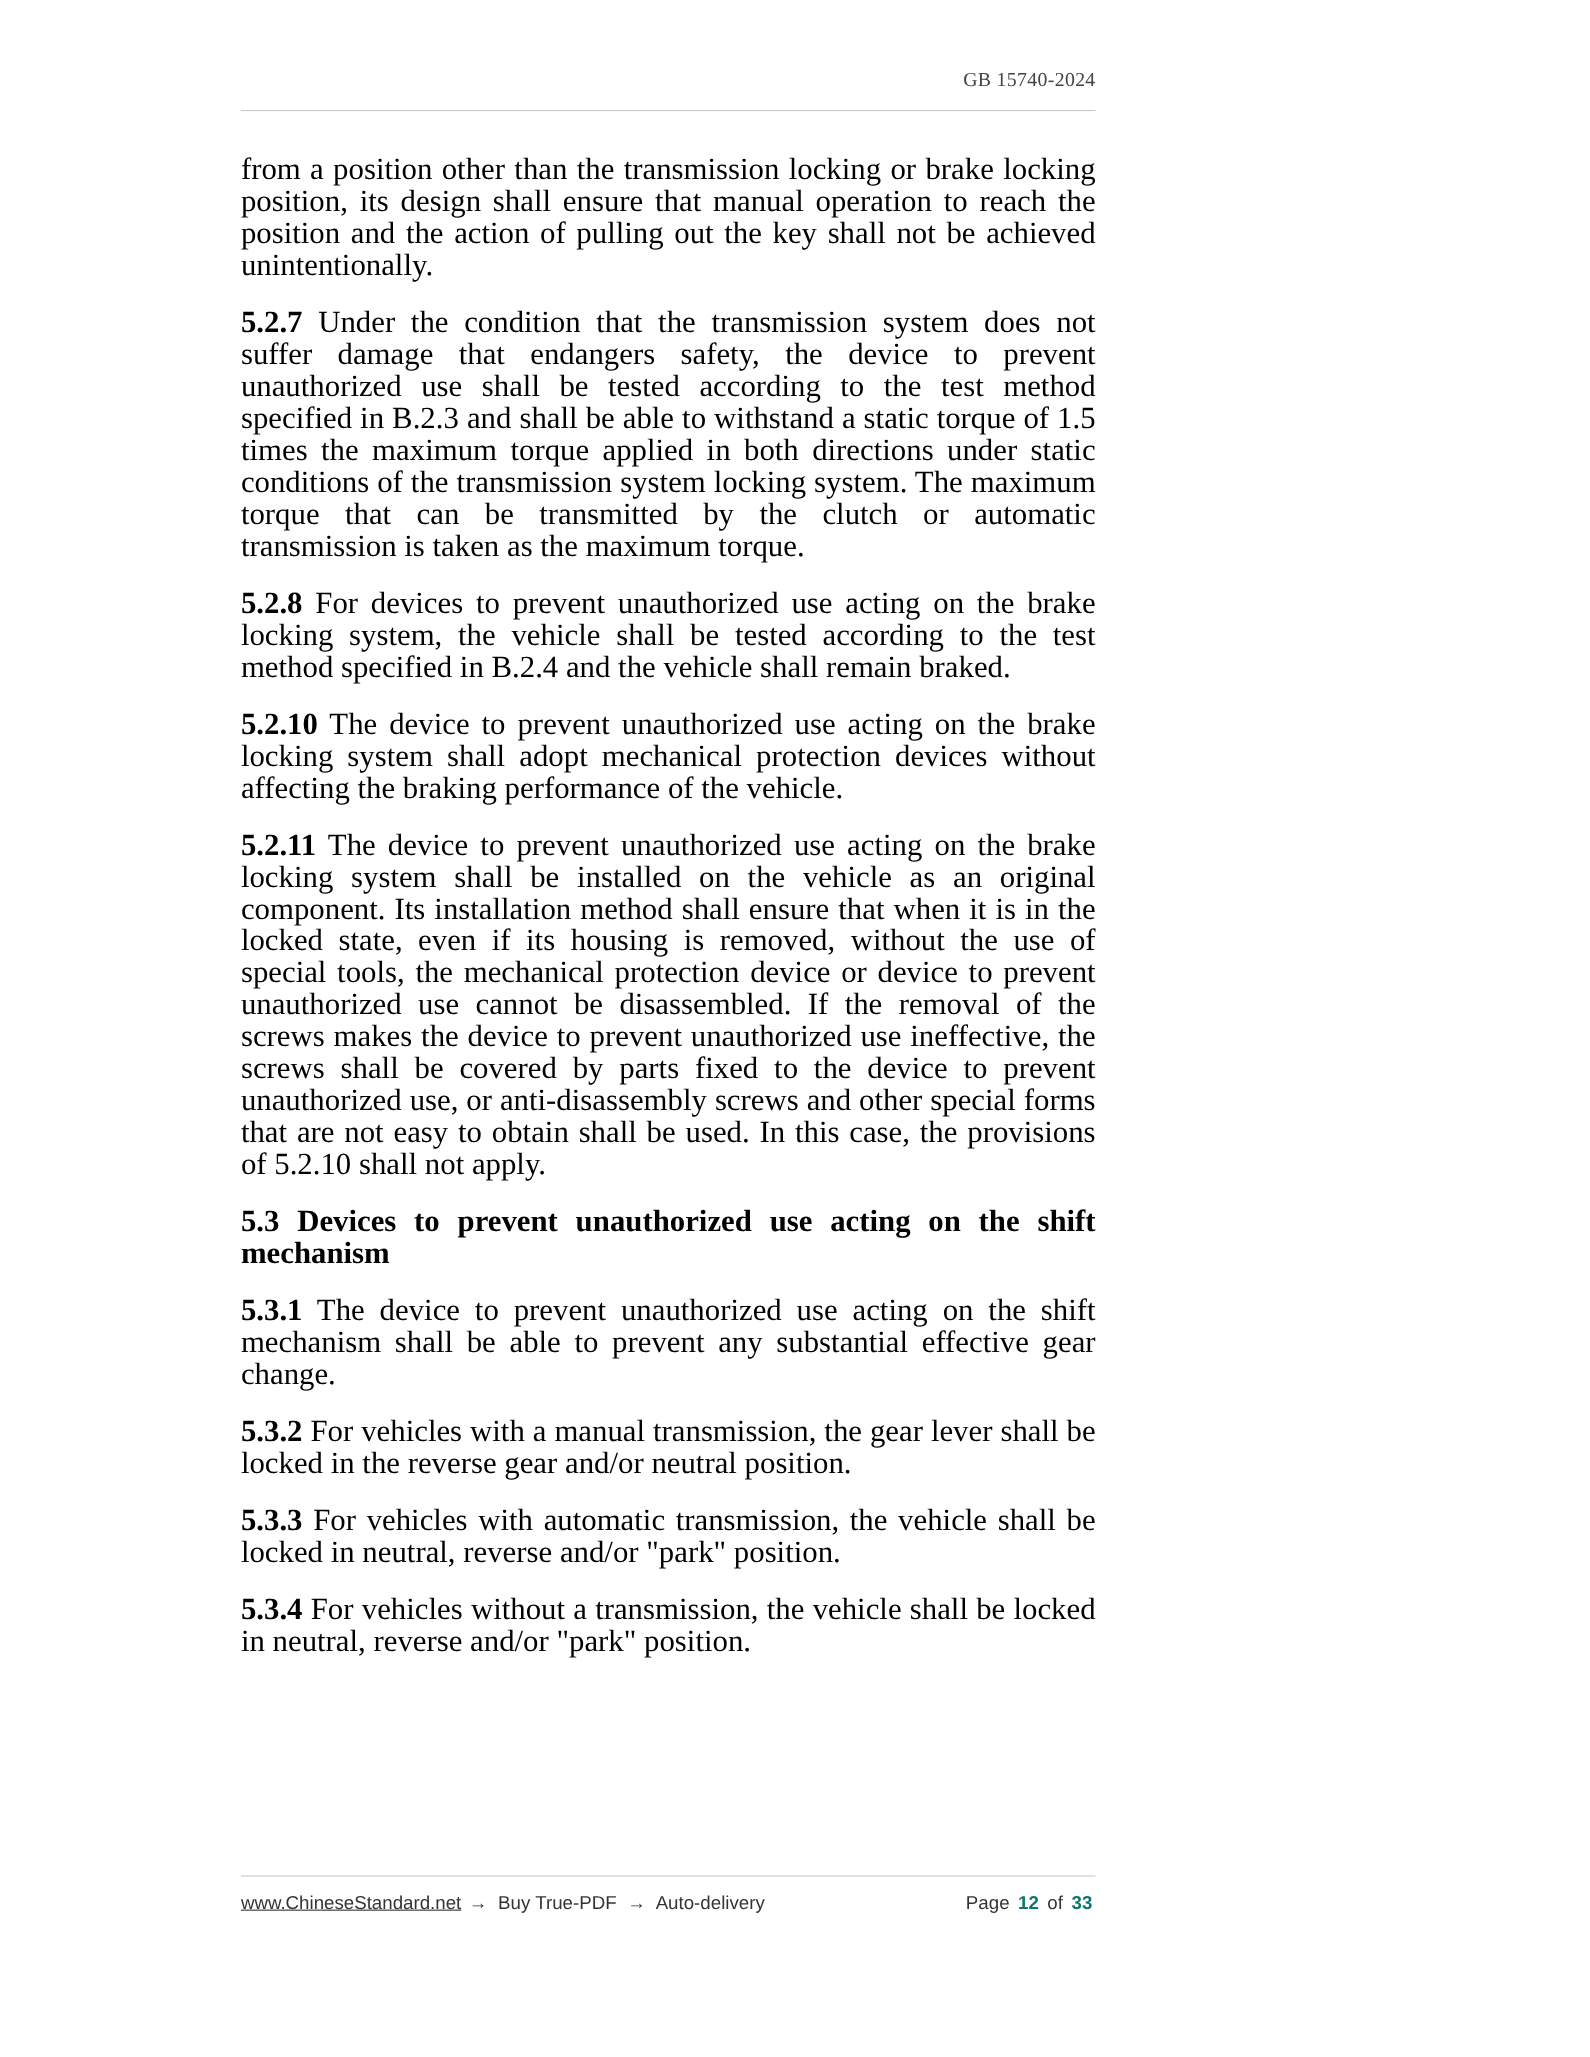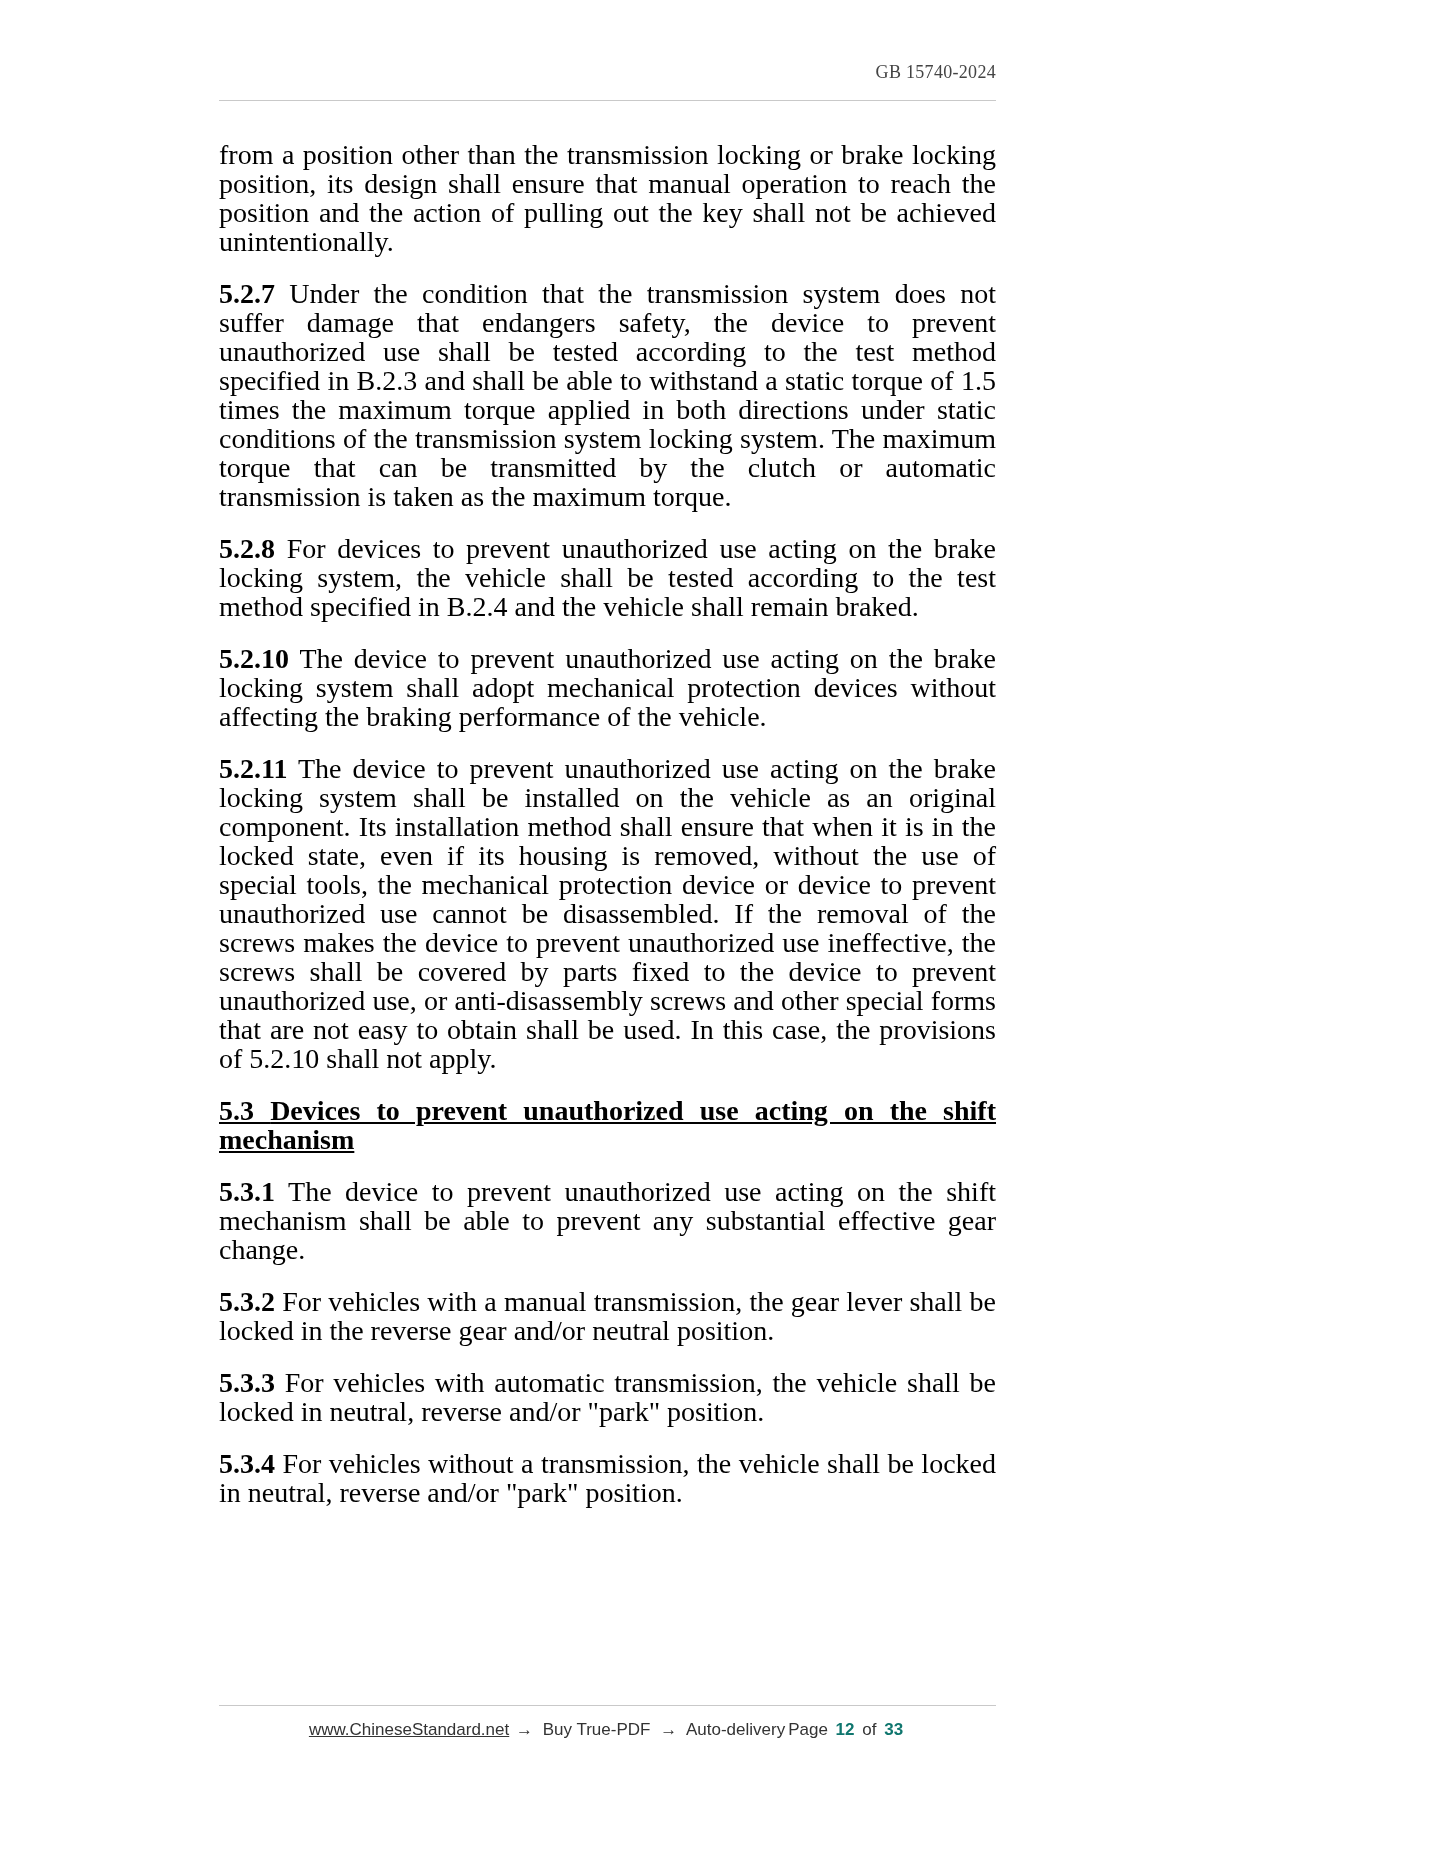--- a/index.html
+++ b/index.html
@@ -46,39 +46,38 @@
     width: 100%;
     font-size: 28px;
     line-height: 29px;
     text-align: justify;
   }
   p.para {
     margin: 0 0 23px 0;
   }
   p.heading {
     font-weight: bold;
-    text-decoration: underline;
   }
   .pnum {
     font-weight: bold;
   }
   .footer-rule {
     position: absolute;
     top: 1705px;
     left: 0;
     width: 100%;
     border-top: 1px solid #c9c9c9;
   }
   .footer {
     position: absolute;
     top: 1720px;
     left: 0;
     width: 100%;
     display: flex;
-    justify-content: center;
+    justify-content: space-between;
     align-items: baseline;
     font-family: "Liberation Sans", sans-serif;
     font-size: 17px;
     color: #333333;
   }
   .footer-left span, .footer-right span {
     margin-right: 3px;
   }
   .footer-link {
     color: #333333;

